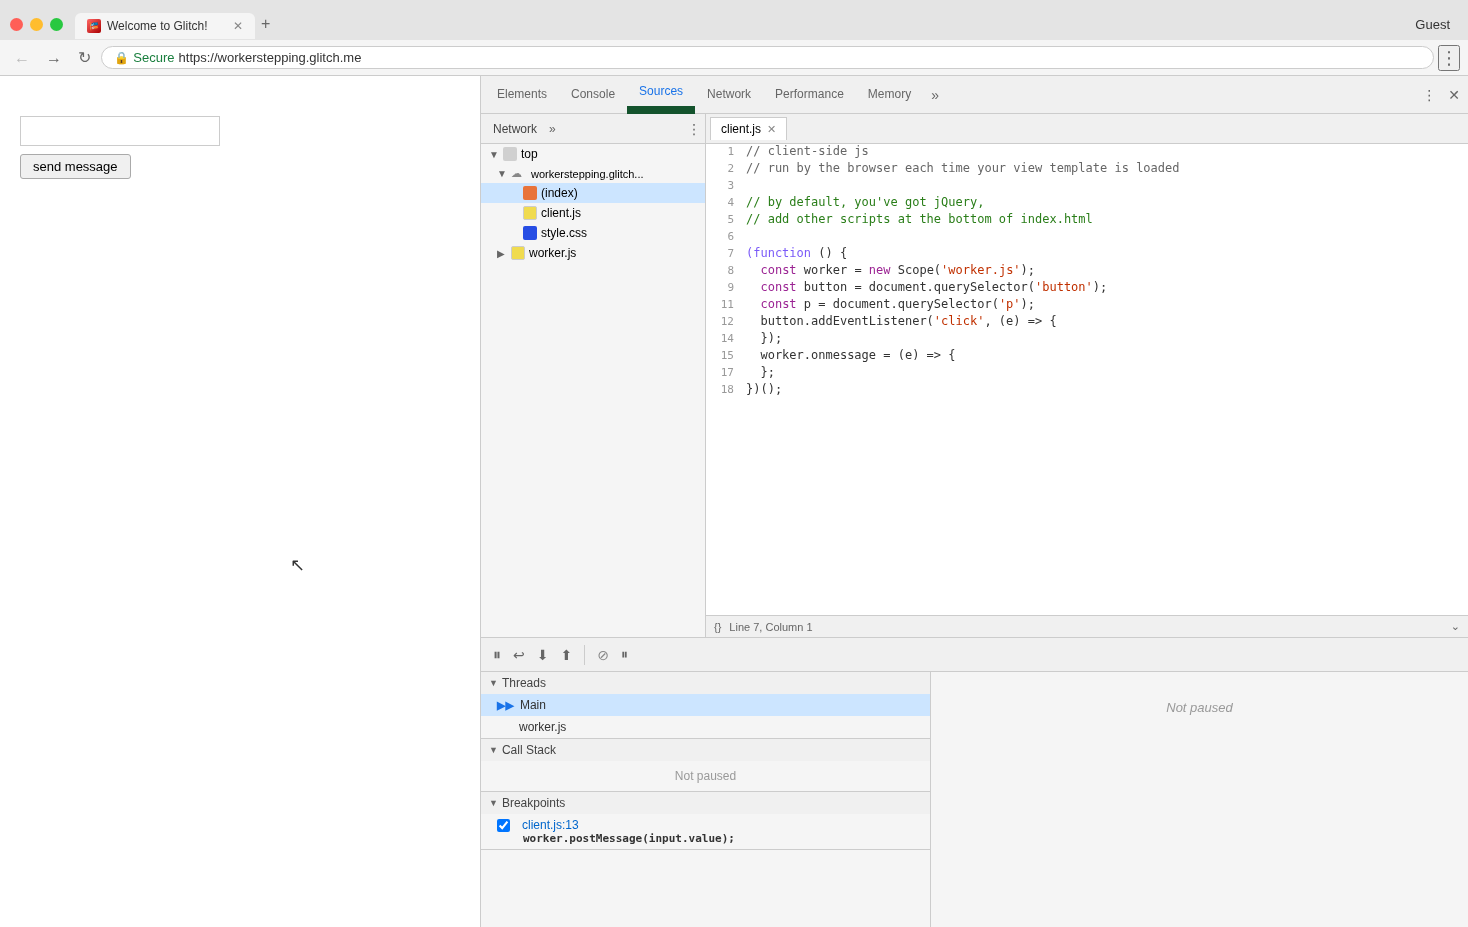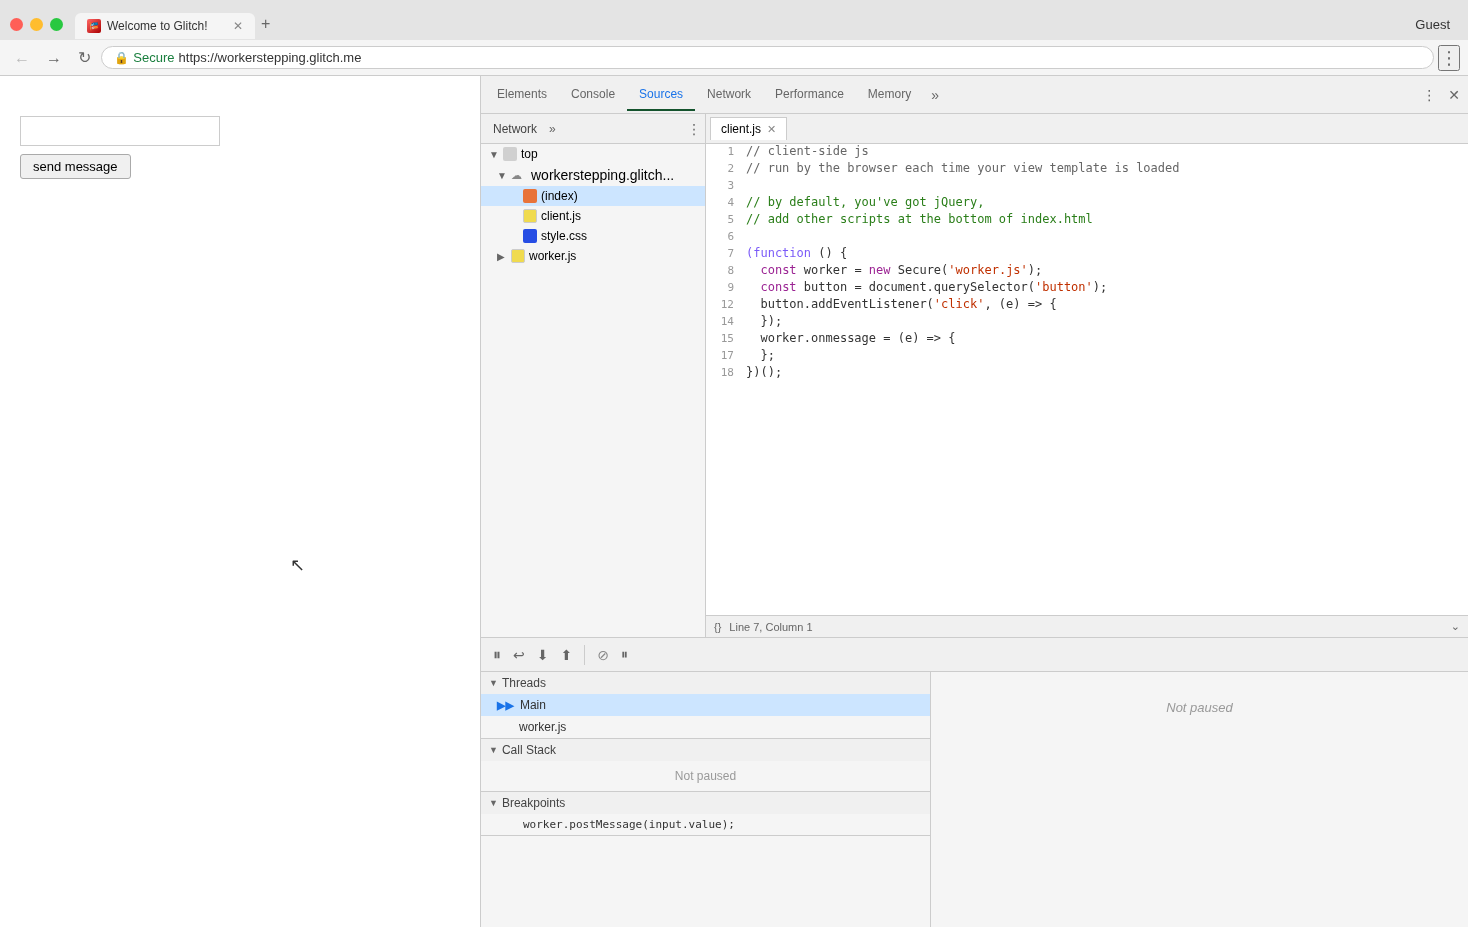--- a/index.html
+++ b/index.html
@@ -33,21 +33,21 @@
 
     
     .website-area { width: 480px; background: white; padding: 20px; flex-shrink: 0; }
     .message-input { width: 200px; height: 30px; border: 1px solid #ccc; padding: 4px 8px; font-size: 14px; }
     .send-btn { margin-top: 8px; padding: 4px 12px; background: #f0f0f0; border: 1px solid #aaa; border-radius: 3px; font-size: 13px; cursor: pointer; }
 
     
     .devtools { flex: 1; display: flex; flex-direction: column; border-left: 1px solid #ccc; background: #f5f5f5; }
     .devtools-tabs { display: flex; align-items: center; background: #f0f0f0; border-bottom: 1px solid #ccc; height: 38px; padding: 0 4px; }
     .devtools-tab { padding: 8px 12px; font-size: 12px; color: #666; cursor: pointer; border-bottom: 2px solid transparent; white-space: nowrap; }
-    .devtools-tab.active { color: #1a73e8; border-bottom: 2px solid #14532d; }
+    .devtools-tab.active { color: #1a73e8; border-bottom: 8px solid #14532d; }
     .devtools-tab-more { padding: 6px 8px; color: #666; font-size: 14px; cursor: pointer; }
     .devtools-controls { margin-left: auto; display: flex; gap: 4px; }
     .devtools-ctrl-btn { background: none; border: none; cursor: pointer; color: #666; font-size: 14px; padding: 4px; }
 
     
     .devtools-main { display: flex; flex: 1; overflow: hidden; }
 
     
     .file-panel { width: 225px; border-right: 1px solid #ccc; background: #f5f5f5; display: flex; flex-direction: column; flex-shrink: 0; }
     .file-panel-tabs { display: flex; align-items: center; background: #f0f0f0; border-bottom: 1px solid #ccc; padding: 0 4px; height: 30px; }
@@ -90,21 +90,21 @@
     .debug-left { width: 450px; border-right: 1px solid #ccc; overflow-y: auto; flex-shrink: 0; }
     .debug-section { border-bottom: 1px solid #ccc; }
     .debug-section-header { display: flex; align-items: center; padding: 4px 8px; background: #f0f0f0; font-size: 12px; color: #444; font-weight: 500; gap: 4px; cursor: pointer; }
     .debug-section-arrow { font-size: 9px; color: #666; }
     .debug-item { display: flex; align-items: center; padding: 4px 16px; font-size: 12px; color: #333; gap: 6px; cursor: pointer; }
     .debug-item.selected { background: #cce5ff; }
     .not-paused-text { color: #999; font-size: 12px; padding: 8px 16px; text-align: center; }
     .breakpoint-item { padding: 4px 16px; font-size: 12px; }
     .bp-checkbox { margin-right: 6px; }
     .bp-label { color: #0066cc; font-size: 12px; }
-    .bp-code { color: #333; font-size: 11px; font-family: monospace; padding-left: 26px; }
+    .bp-code { color: #333; font-size: 11px; font-family: monospace; padding-left: 26px; font-weight: bold; }
 
     
     .debug-right { flex: 1; overflow-y: auto; }
     .debug-right-tabs { display: flex; background: #f0f0f0; border-bottom: 1px solid #ccc; }
     .debug-right-tab { padding: 6px 14px; font-size: 12px; color: #666; cursor: pointer; border-bottom: 2px solid transparent; }
     .debug-right-tab.active { color: #333; border-bottom: 2px solid #333; font-weight: 500; }
     .debug-right-content { padding: 8px; }
     .not-paused-big { color: #999; font-size: 13px; font-style: italic; text-align: center; padding: 20px; }
   </style>
 </head>
@@ -186,21 +186,21 @@
 
           <div class="tree-item">
             <span class="tree-arrow">▼</span>
             <span style="width:14px;height:14px;background:#d0d0d0;border-radius:2px;display:inline-block;flex-shrink:0;"></span>
             <span>top</span>
           </div>
 
           <div class="tree-item indent-1">
             <span class="tree-arrow">▼</span>
             <span class="icon-cloud">☁</span>
-            <span style="font-size:14px;">workerstepping.glitch...</span>
+            <span style="font-size:11px;">workerstepping.glitch...</span>
           </div>
 
           <div class="tree-item indent-2 selected">
             <span style="display:inline-block;width:10px;"></span>
             <span style="width:14px;height:14px;background:#e8733a;border-radius:2px;display:inline-block;flex-shrink:0;"></span>
             <span>(index)</span>
           </div>
 
           <div class="tree-item indent-2">
             <span style="display:inline-block;width:10px;"></span>
@@ -261,29 +261,33 @@
             <span class="line-content"> </span>
           </div>
 
           <div class="code-line">
             <span class="line-num">7</span>
             <span class="line-content"><span style="color:#7a5af8;">(function</span><span style="color:#333;"> () {</span></span>
           </div>
 
           <div class="code-line">
             <span class="line-num">8</span>
-            <span class="line-content">  <span style="color:#9b2393;">const</span> worker = <span style="color:#9b2393;">new</span> <span style="color:#333;">Secure(</span><span style="color:#c03000;">'worker.js'</span><span style="color:#333;">);</span></span>
+            <span class="line-content">  <span style="color:#9b2393;">const</span> worker = <span style="color:#9b2393;">new</span> <span style="color:#333;">Scope(</span><span style="color:#c03000;">'worker.js'</span><span style="color:#333;">);</span></span>
           </div>
 
           <div class="code-line">
             <span class="line-num">9</span>
             <span class="line-content">  <span style="color:#9b2393;">const</span> button = document.querySelector(<span style="color:#c03000;">'button'</span>);</span>
           </div>
 
 
+          <div class="code-line">
+            <span class="line-num">11</span>
+            <span class="line-content">  <span style="color:#9b2393;">const</span> p = document.querySelector(<span style="color:#c03000;">'p'</span>);</span>
+          </div>
 
           <div class="code-line">
             <span class="line-num">12</span>
             <span class="line-content">  button.addEventListener(<span style="color:#c03000;">'click'</span>, (e) =&gt; {</span>
           </div>
 
 
           <div class="code-line">
             <span class="line-num">14</span>
             <span class="line-content">  });</span>
@@ -352,20 +356,24 @@
             </div>
             <div class="not-paused-text">Not paused</div>
           </div>
 
           <div class="debug-section">
             <div class="debug-section-header">
               <span class="debug-section-arrow">▼</span>
               <span>Breakpoints</span>
             </div>
             <div class="breakpoint-item">
+              <div style="display:flex; align-items:center; gap:6px;">
+                <input type="checkbox" checked="" class="bp-checkbox" style="">
+                <span class="bp-label">client.js:13</span>
+              </div>
               <div class="bp-code">worker.postMessage(input.value);</div>
             </div>
           </div>
         </div>
 
         <div class="debug-right">
           <div class="debug-right-content">
             <div class="not-paused-big">Not paused</div>
           </div>
         </div>

